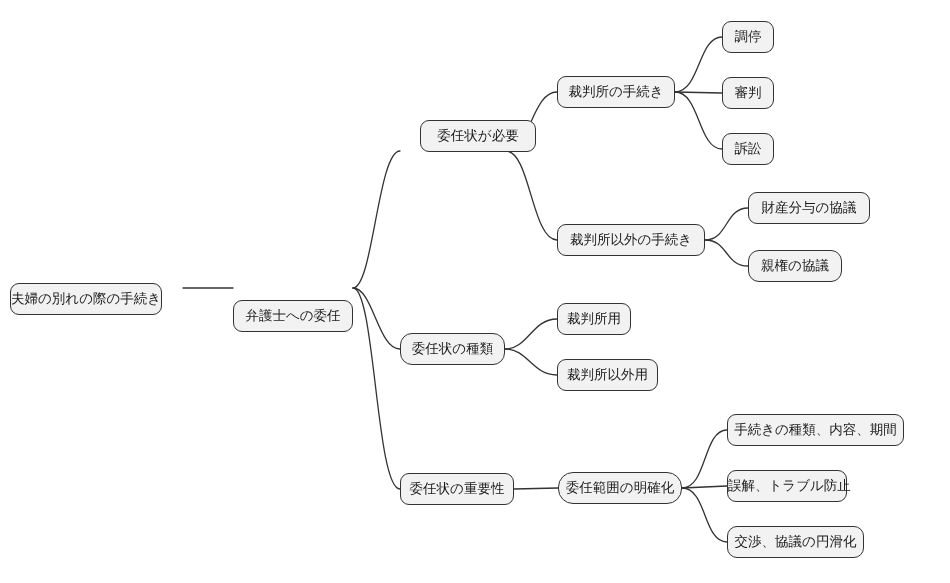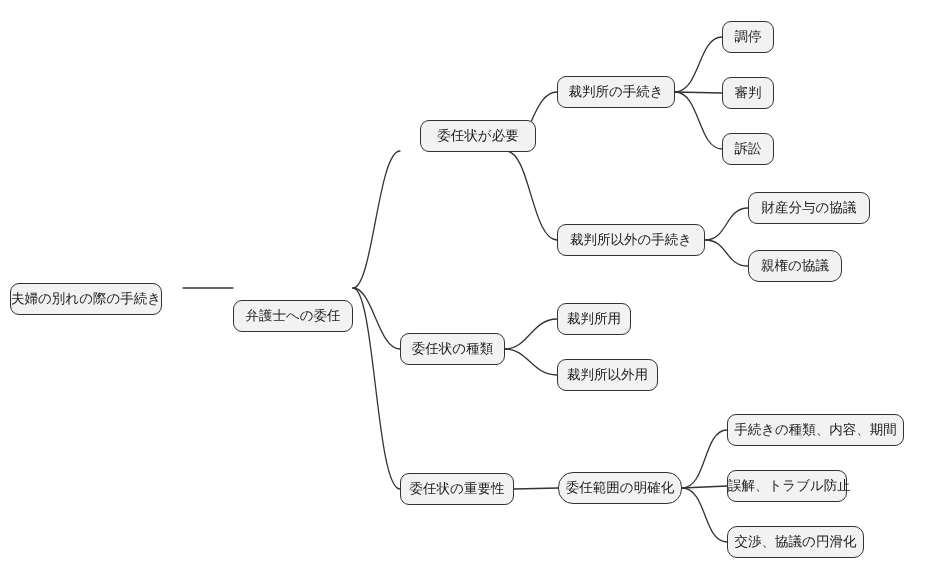--- a/index.html
+++ b/index.html
@@ -81,21 +81,21 @@
   <div class="node" style="left:722px;top:77px;width:52px;">審判</div>
 
   <div class="node" style="left:722px;top:133px;width:52px;">訴訟</div>
 
   <div class="node" style="left:557px;top:224px;width:148px;">裁判所以外の手続き</div>
 
   <div class="node" style="left:748px;top:192px;width:122px;">財産分与の協議</div>
 
   <div class="node" style="left:748px;top:250px;width:94px;border-radius:11px;">親権の協議</div>
 
-  <div class="node" style="left:400px;top:333px;width:105px;">委任状の種類</div>
+  <div class="node" style="left:400px;top:333px;width:105px;border-radius:12px;">委任状の種類</div>
 
   <div class="node" style="left:557px;top:303px;width:74px;">裁判所用</div>
 
   <div class="node" style="left:557px;top:359px;width:101px;">裁判所以外用</div>
 
   <div class="node" style="left:400px;top:473px;width:114px;">委任状の重要性</div>
 
   <div class="node" style="left:558px;top:472px;width:124px;border-radius:15px;">委任範囲の明確化</div>
 
   <div class="node" style="left:727px;top:414px;width:177px;">手続きの種類、内容、期間</div>

